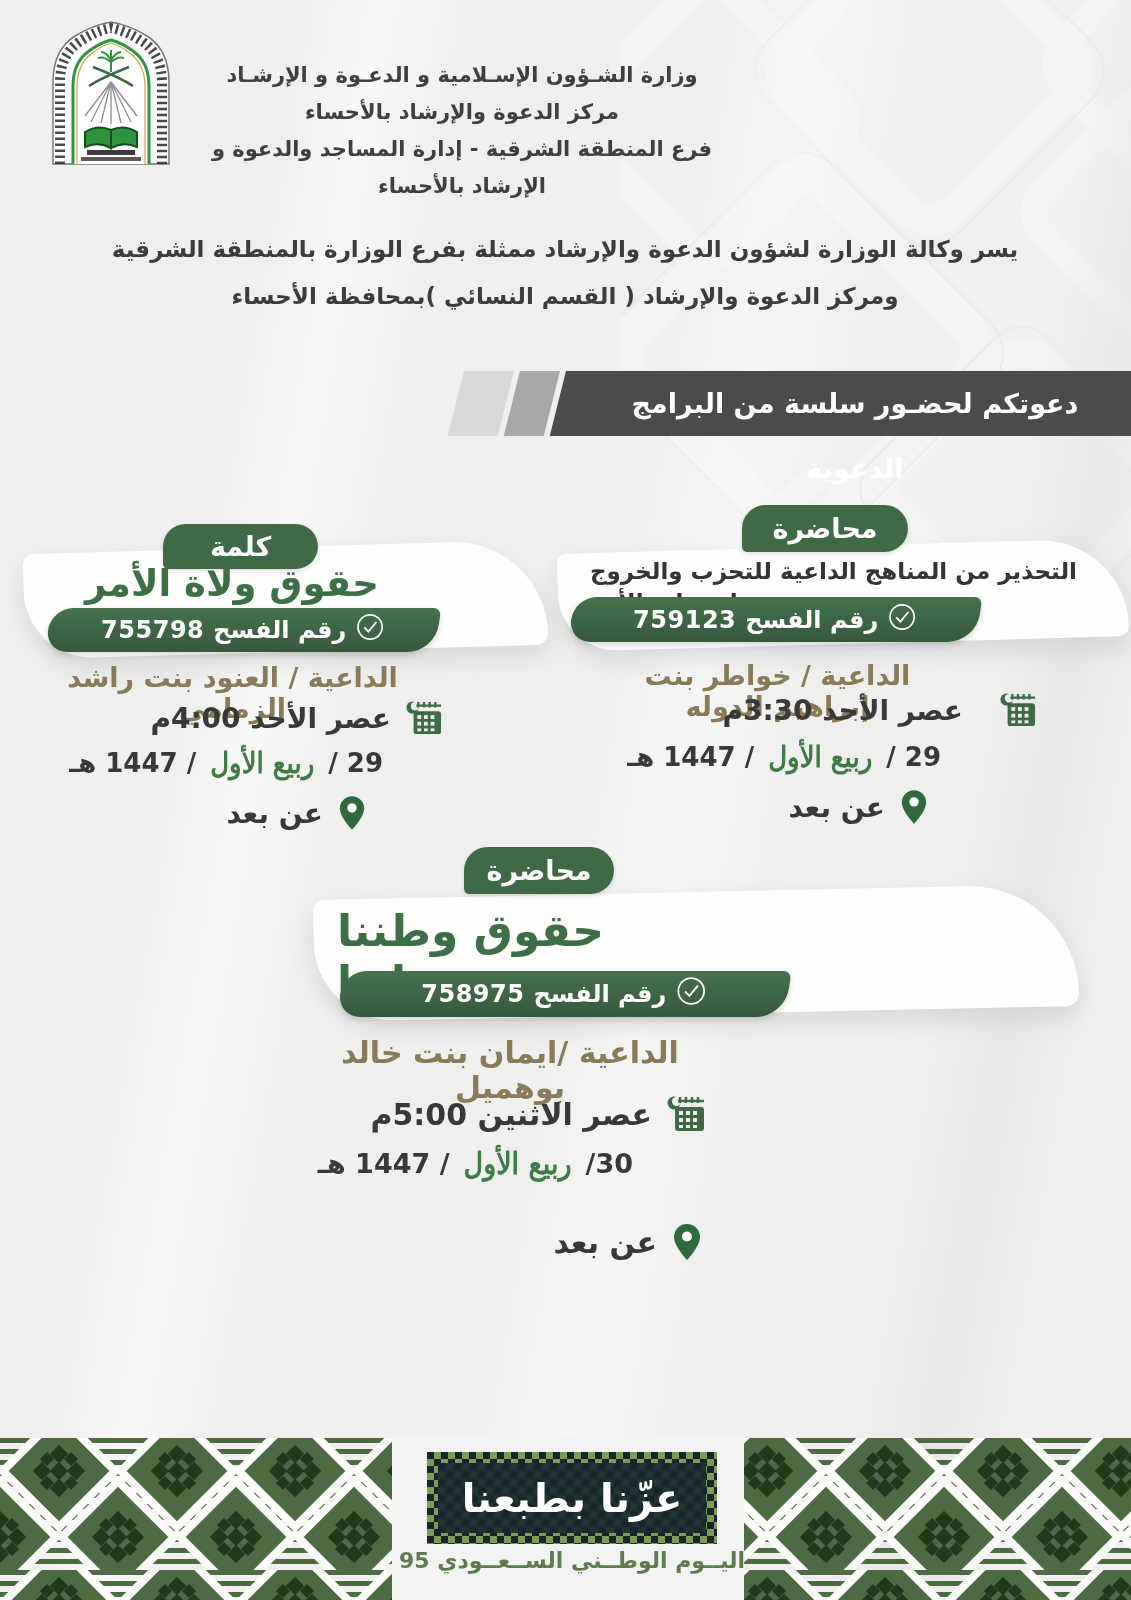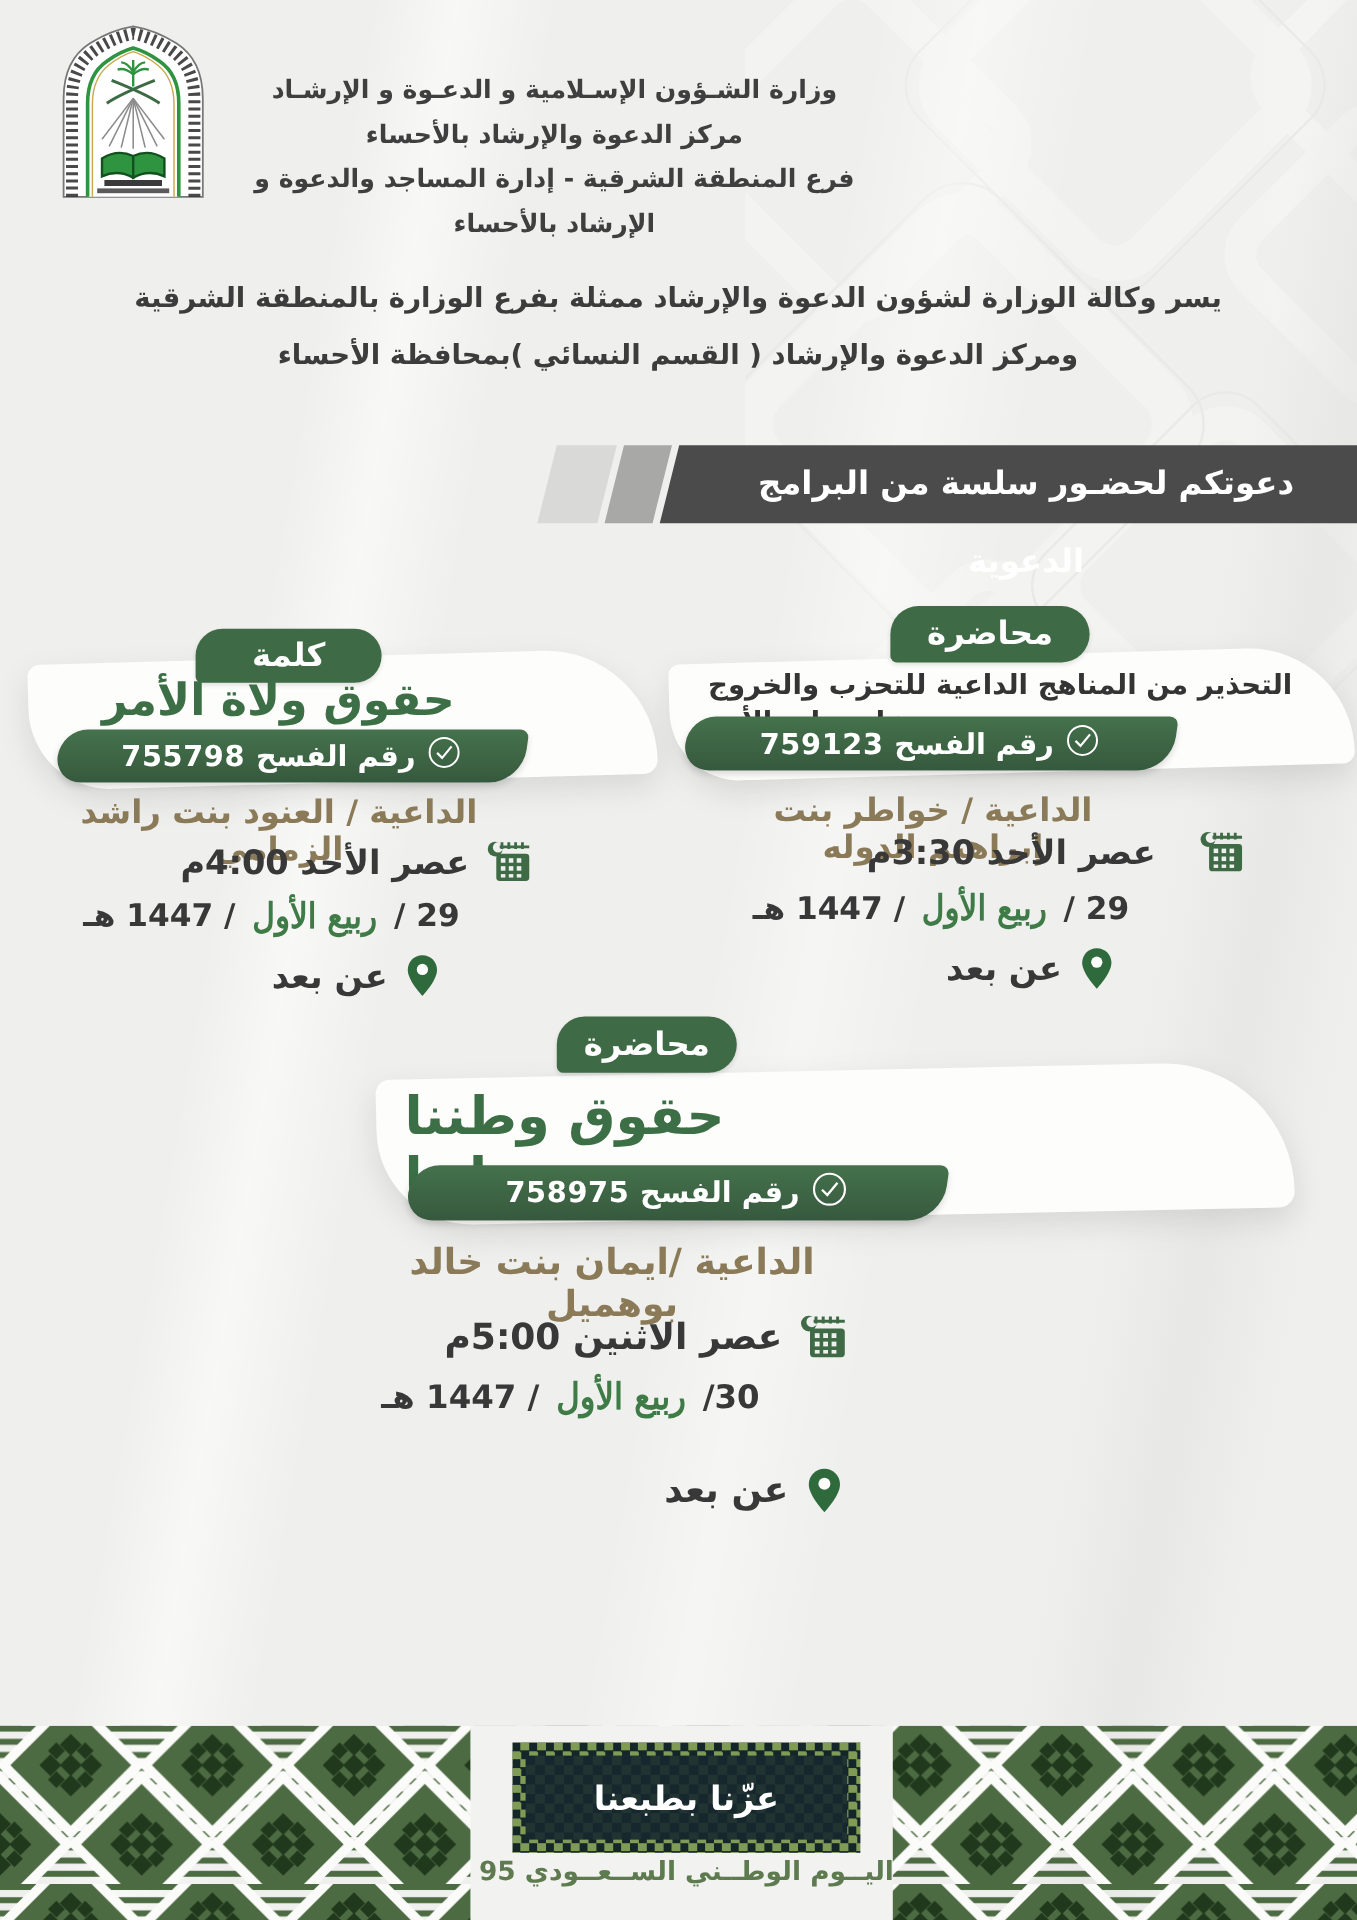--- a/index.html
+++ b/index.html
@@ -73,21 +73,21 @@
   .time2{right:425px;top:1095px;font-size:30px;}
   .date2{right:498px;top:1148px;font-size:27px;}
   .loc2{right:428px;top:1222px;font-size:30px;}
   .month{color:#3f7b47;font-family:"DejaVu Serif","Liberation Serif",serif;font-weight:bold;transform:scaleY(1.12);display:inline-block;}
 
   
   .sadu{left:0;top:1438px;z-index:2;}
   .nd-box{left:427px;top:1452px;width:290px;height:92px;z-index:4;padding:11px;box-sizing:border-box;
     background:repeating-conic-gradient(#7f9b55 0% 25%, #15262b 0% 50%);background-size:14px 14px;}
   .nd-inner{width:100%;height:100%;background:#16282e;display:flex;align-items:center;justify-content:center;
-    color:#fff;font-size:28px;font-weight:bold;letter-spacing:1px;
+    color:#fff;font-size:40px;font-weight:bold;letter-spacing:1px;
     background-image:repeating-conic-gradient(rgba(127,155,85,.10) 0% 25%, rgba(0,0,0,0) 0% 50%);background-size:16px 16px;}
   .nd-ar{left:398px;top:1548px;width:348px;z-index:4;text-align:center;color:#5e7b50;font-size:22px;font-weight:bold;}
   .nd-en{left:398px;top:1580px;width:348px;z-index:4;text-align:center;color:#b3b3b2;font-size:11px;letter-spacing:6px;font-weight:bold;margin-top:44px;}
 </style>
 </head>
 <body>
 
 <div class="page">
 
   <svg class="maze" width="560" height="640" viewBox="0 0 560 640">

